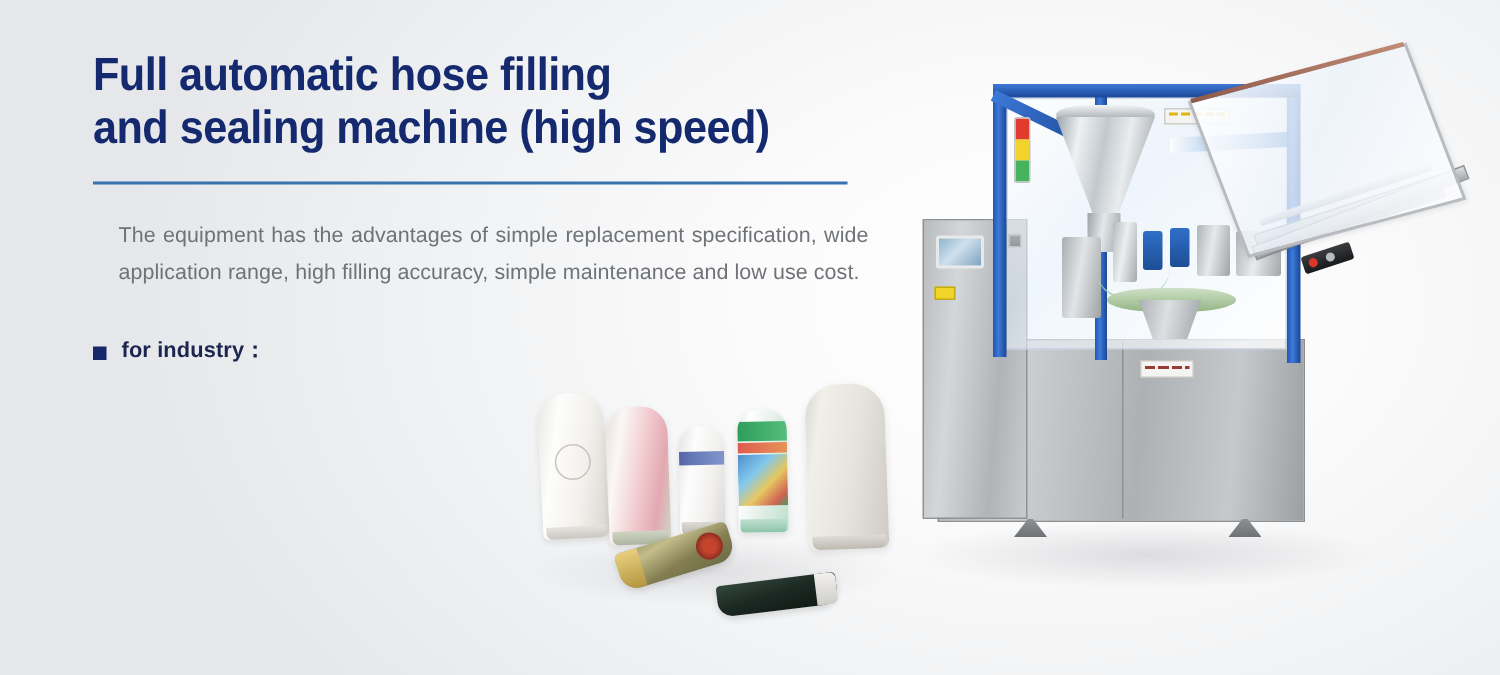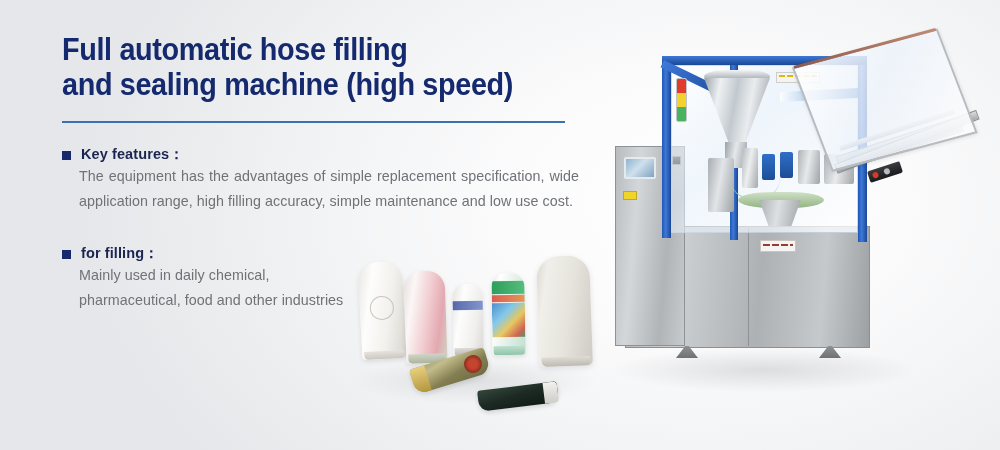--- a/index.html
+++ b/index.html
@@ -259,33 +259,28 @@
 <div class="banner">
 
   <div class="text-col">
 
     <div class="title">Full automatic hose filling
 and sealing machine (high speed)</div>
 
     <div class="divider"></div>
 
     <div class="section">
-      <div class="bullet-row">
-        <span class="sq"></span>
-        <span class="bullet-head">Key features：</span>
-      </div>
       <div class="body-text justify">The equipment has the advantages of simple replacement specification, wide application range, high filling accuracy, simple maintenance and low use cost.</div>
     </div>
 
     <div class="section second">
       <div class="bullet-row">
         <span class="sq"></span>
-        <span class="bullet-head">for filling：</span>
+        <span class="bullet-head">for industry：</span>
       </div>
-      <div class="body-text narrow">Mainly used in daily chemical, pharmaceutical, food and other industries</div>
     </div>
 
   </div>
 
   <div class="tubes">
     <div class="tube-shadow"></div>
 
     <div class="tube t1">
       <div class="logo"></div>
       <div class="cap"></div>

